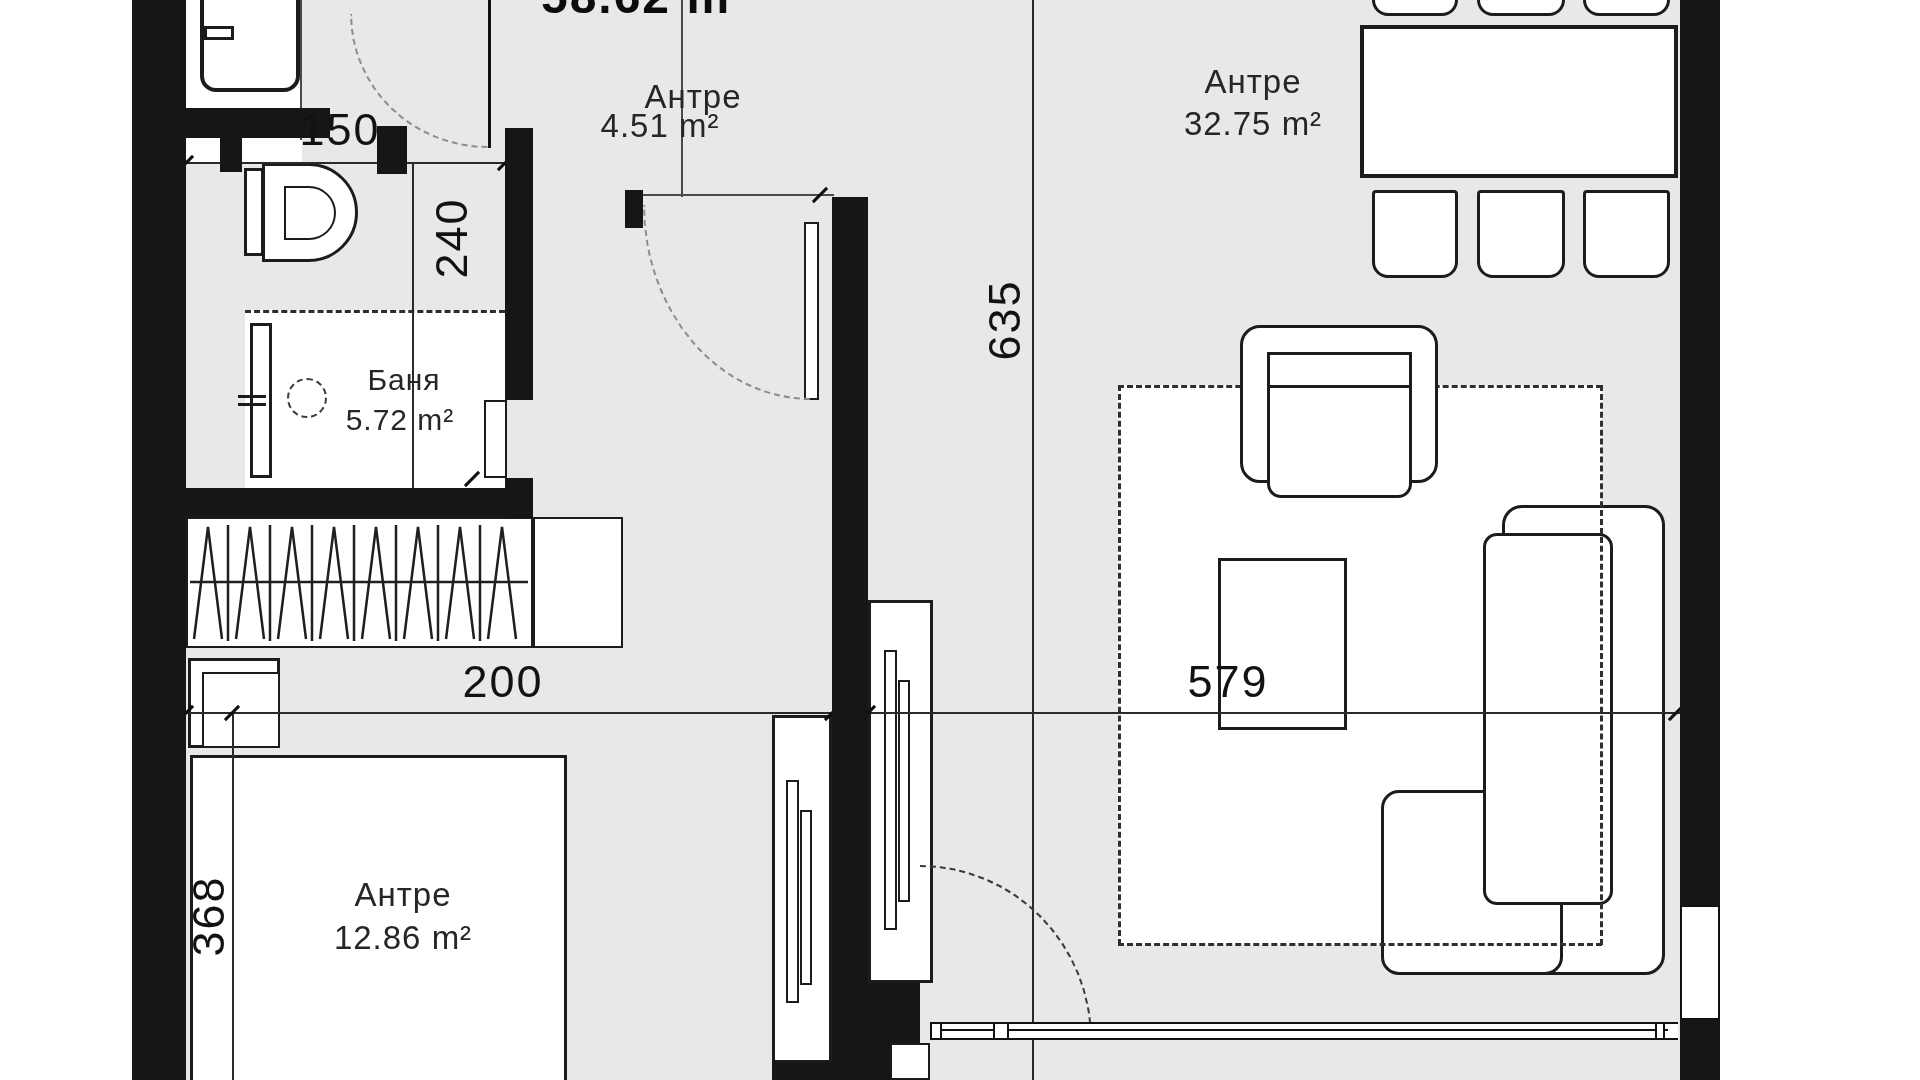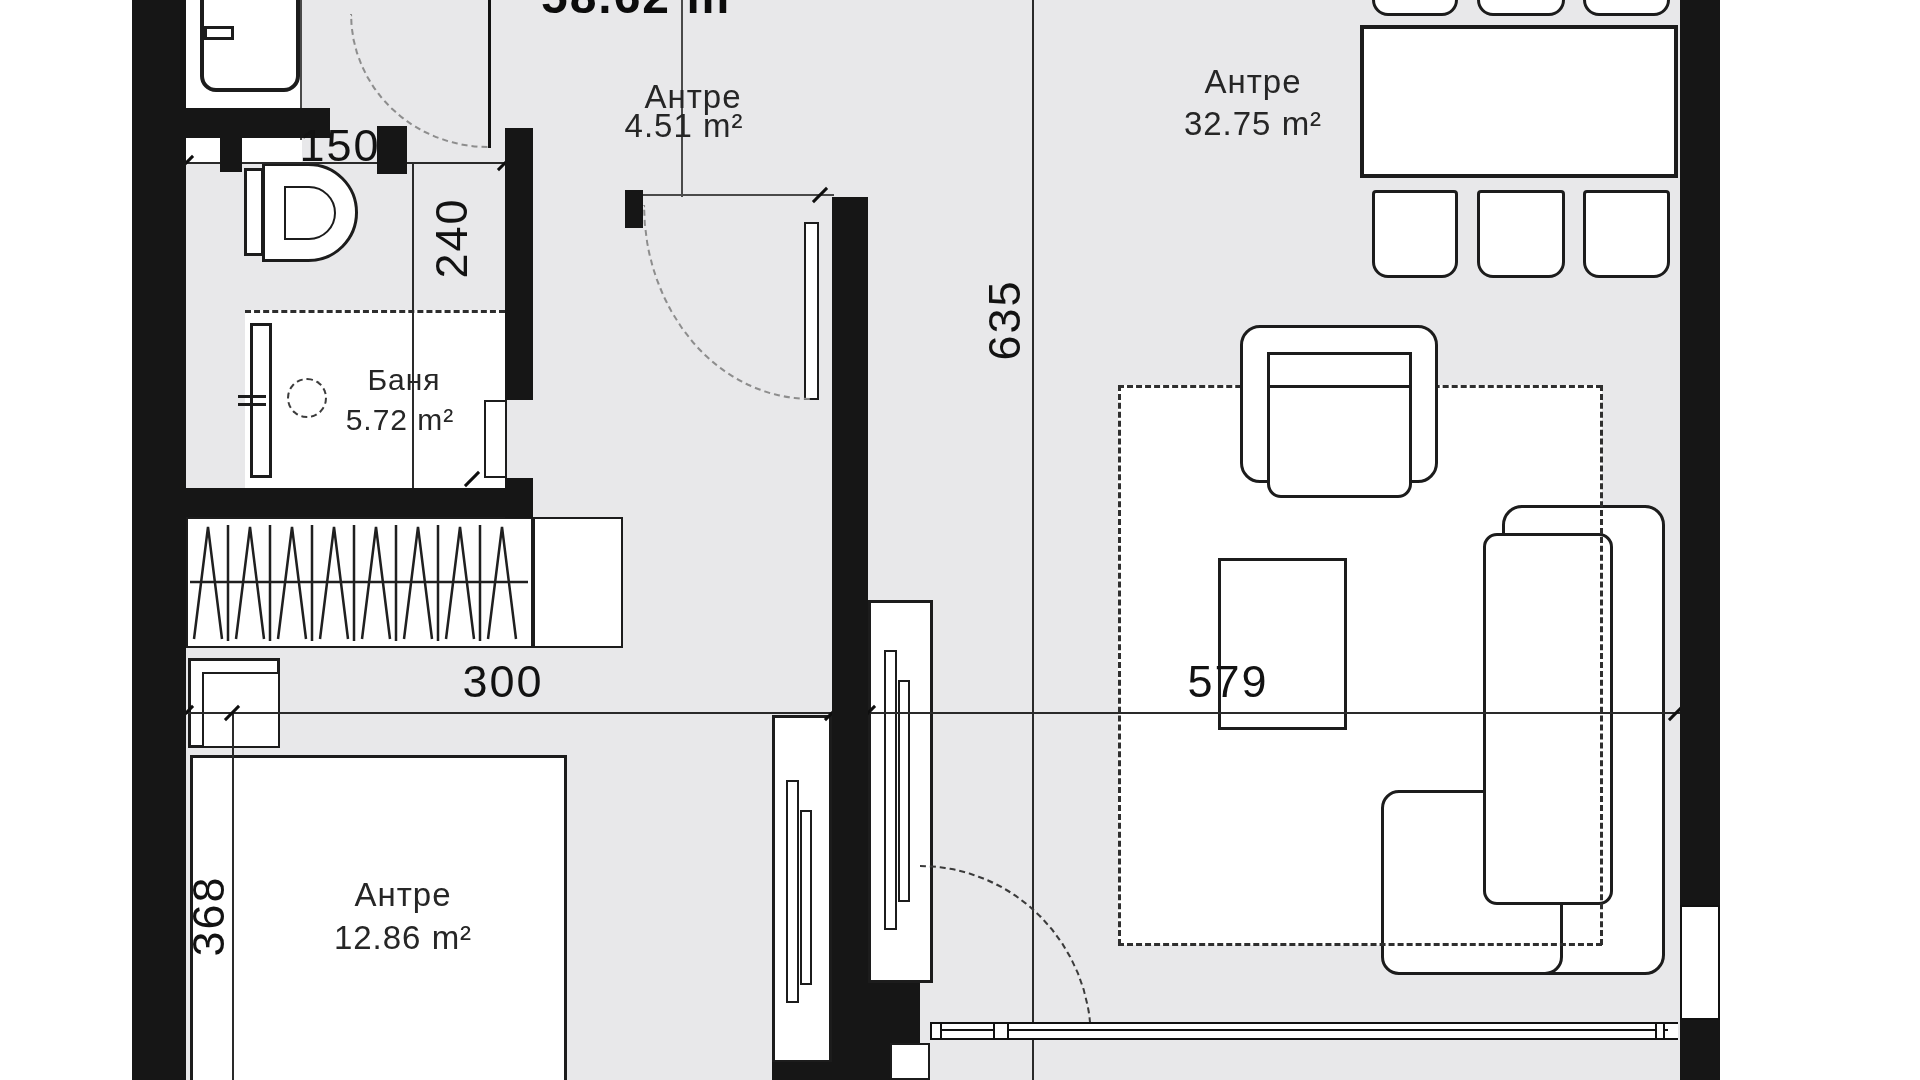--- a/index.html
+++ b/index.html
@@ -133,31 +133,31 @@
 
   <div style="position:absolute;left:930px;top:1022px;width:748px;height:18px;background:#ffffff;border-top:2.5px solid #111;border-bottom:2.5px solid #111;box-sizing:border-box;"></div>
   <div class="thin" style="left:940px;top:1029px;width:728px;height:2px;background:#111;"></div>
   <div style="position:absolute;left:930px;top:1022px;width:12px;height:18px;background:#fff;border:2px solid #111;box-sizing:border-box;"></div>
   <div style="position:absolute;left:993px;top:1022px;width:16px;height:18px;background:#fff;border:2px solid #111;box-sizing:border-box;"></div>
   <div style="position:absolute;left:1655px;top:1022px;width:10px;height:18px;background:#fff;border:2px solid #111;box-sizing:border-box;"></div>
 
   <div class="lbl total" style="left:645px;top:-4px;">58.62 m²</div>
 
   <div class="lbl room-name" style="left:660px;top:97px;margin-left:33px;">Антре</div>
-  <div class="lbl room-area" style="left:660px;top:126px;margin-left:24px;">4.51 m²</div>
+  <div class="lbl room-area" style="left:660px;top:126px;">4.51 m²</div>
 
   <div class="lbl room-name" style="left:1253px;top:82px;">Антре</div>
   <div class="lbl room-area" style="left:1253px;top:124px;">32.75 m²</div>
 
   <div class="lbl room-name" style="left:404px;top:380px;font-size:30px;">Баня</div>
   <div class="lbl room-area" style="left:400px;top:420px;font-size:30px;">5.72 m²</div>
 
   <div class="lbl room-name" style="left:403px;top:895px;">Антре</div>
   <div class="lbl room-area" style="left:403px;top:938px;">12.86 m²</div>
 
-  <div class="lbl dimtxt" style="left:340px;top:146px;">150</div>
+  <div class="lbl dimtxt" style="left:340px;top:130px;">150</div>
   <div class="lbl dimtxt rot" style="left:452px;top:238px;">240</div>
   <div class="lbl dimtxt rot" style="left:1005px;top:320px;">635</div>
-  <div class="lbl dimtxt" style="left:503px;top:682px;">300</div>
+  <div class="lbl dimtxt" style="left:503px;top:682px;">200</div>
   <div class="lbl dimtxt" style="left:1228px;top:682px;">579</div>
   <div class="lbl dimtxt rot" style="left:209px;top:916px;">368</div>
 
 </div>
 
 </body></html>

